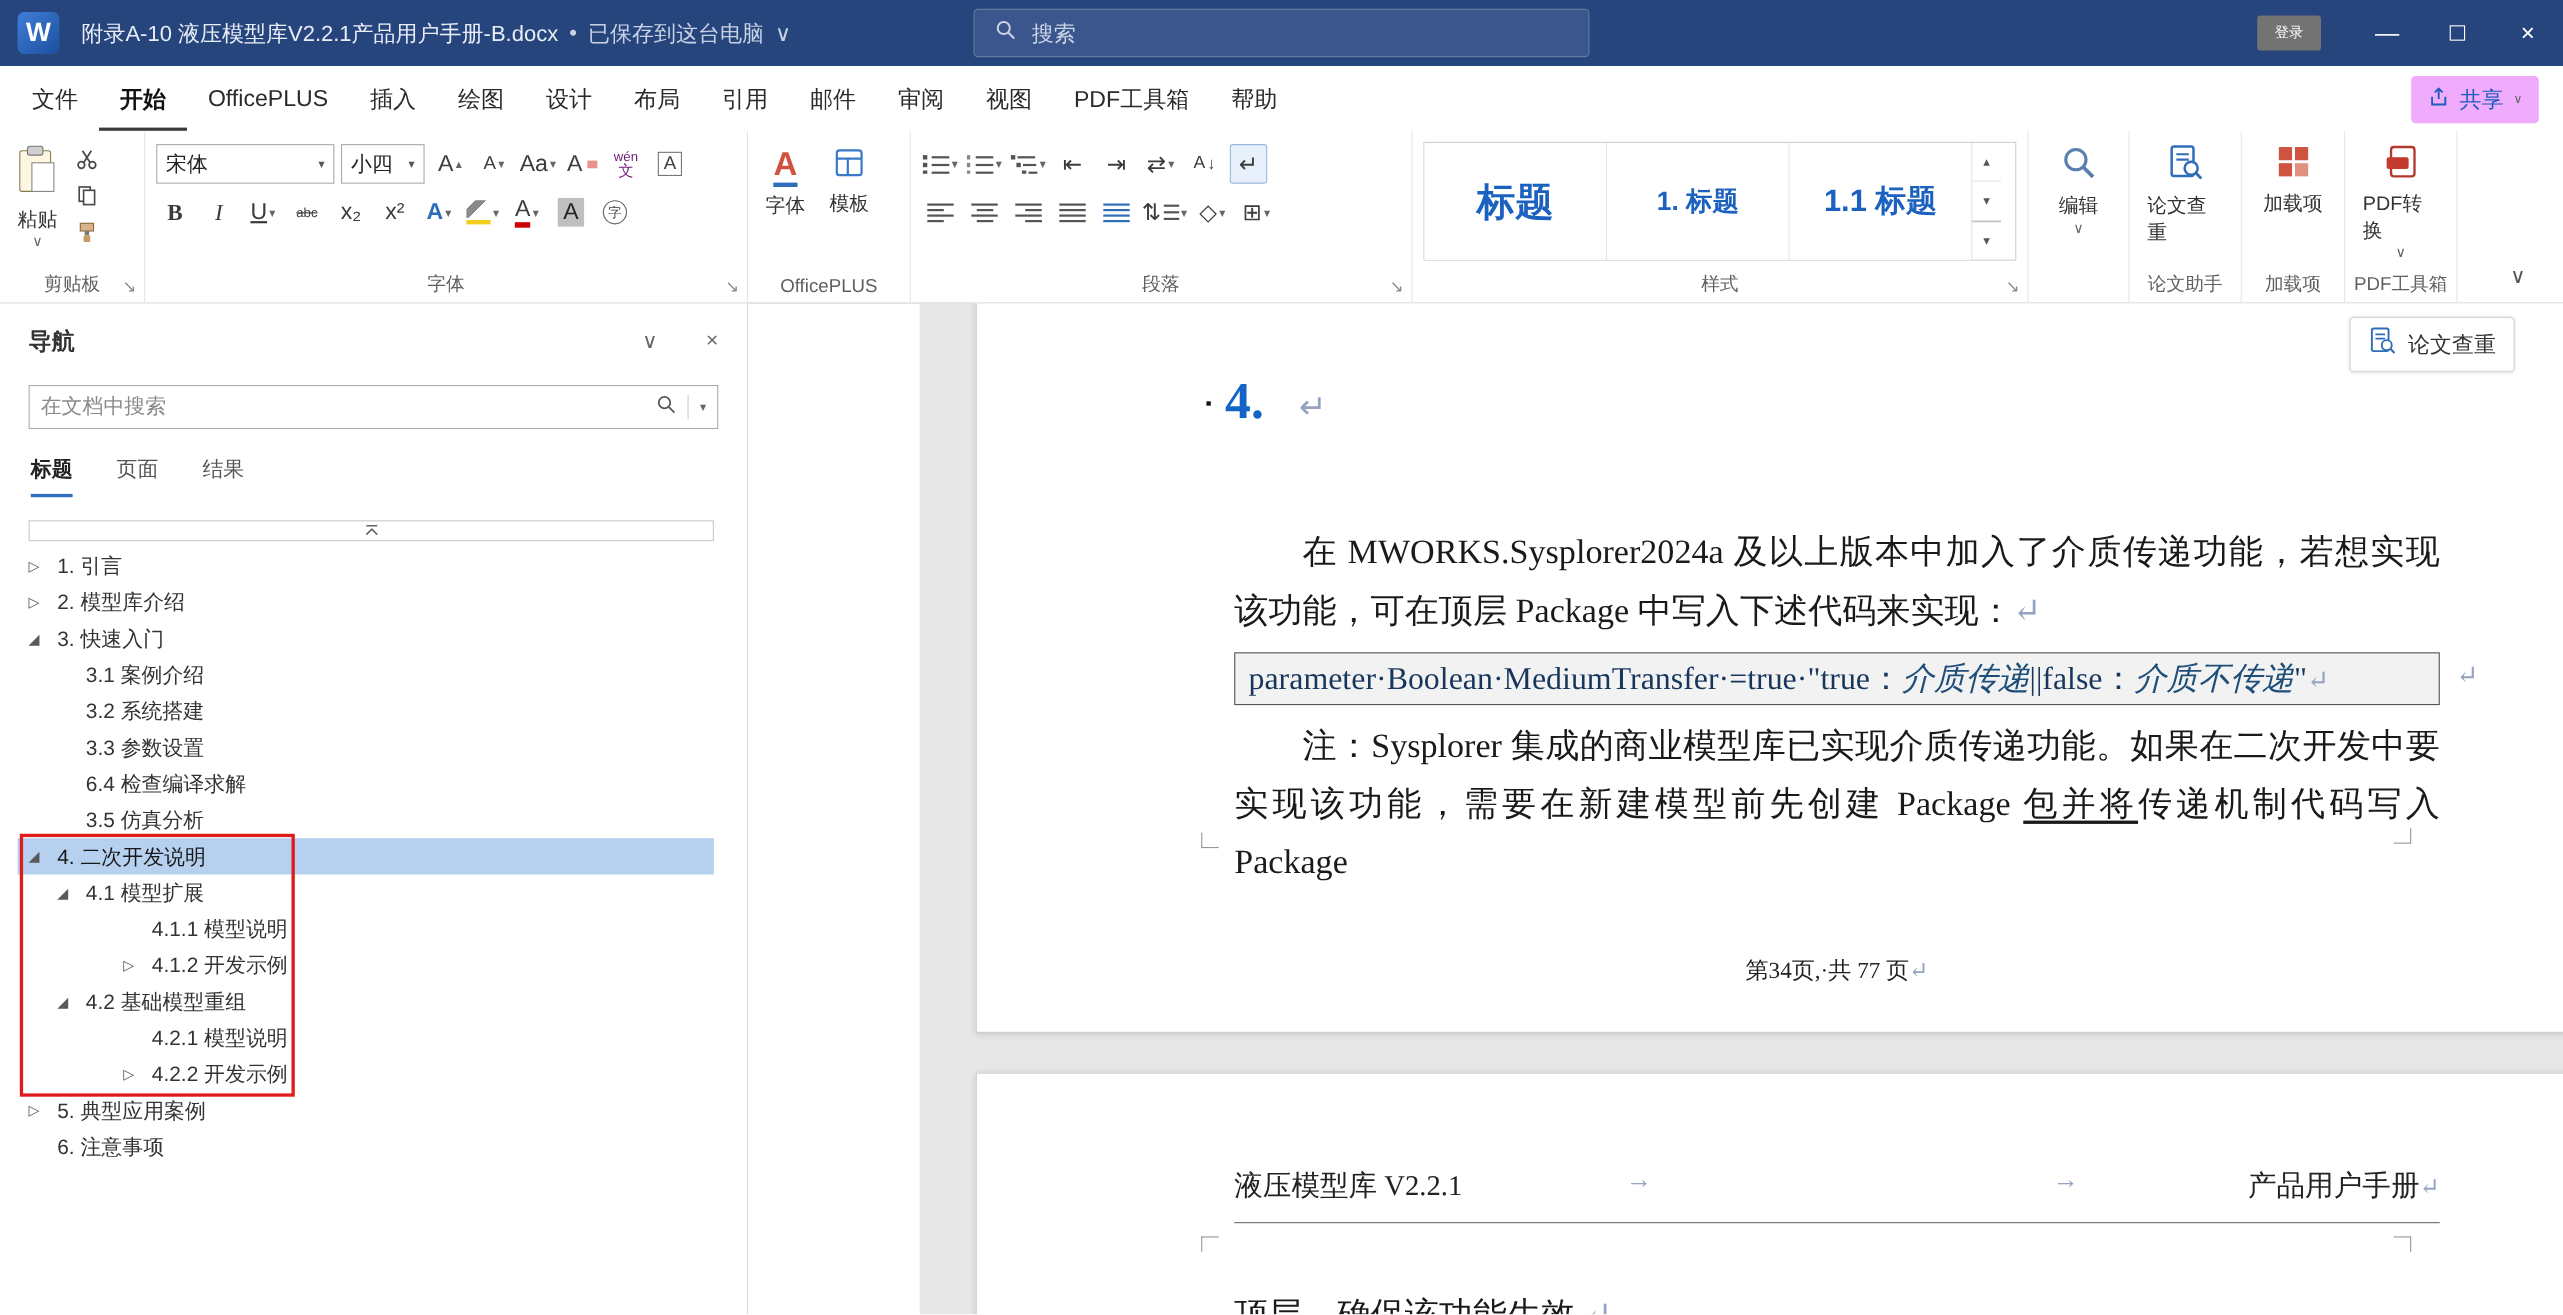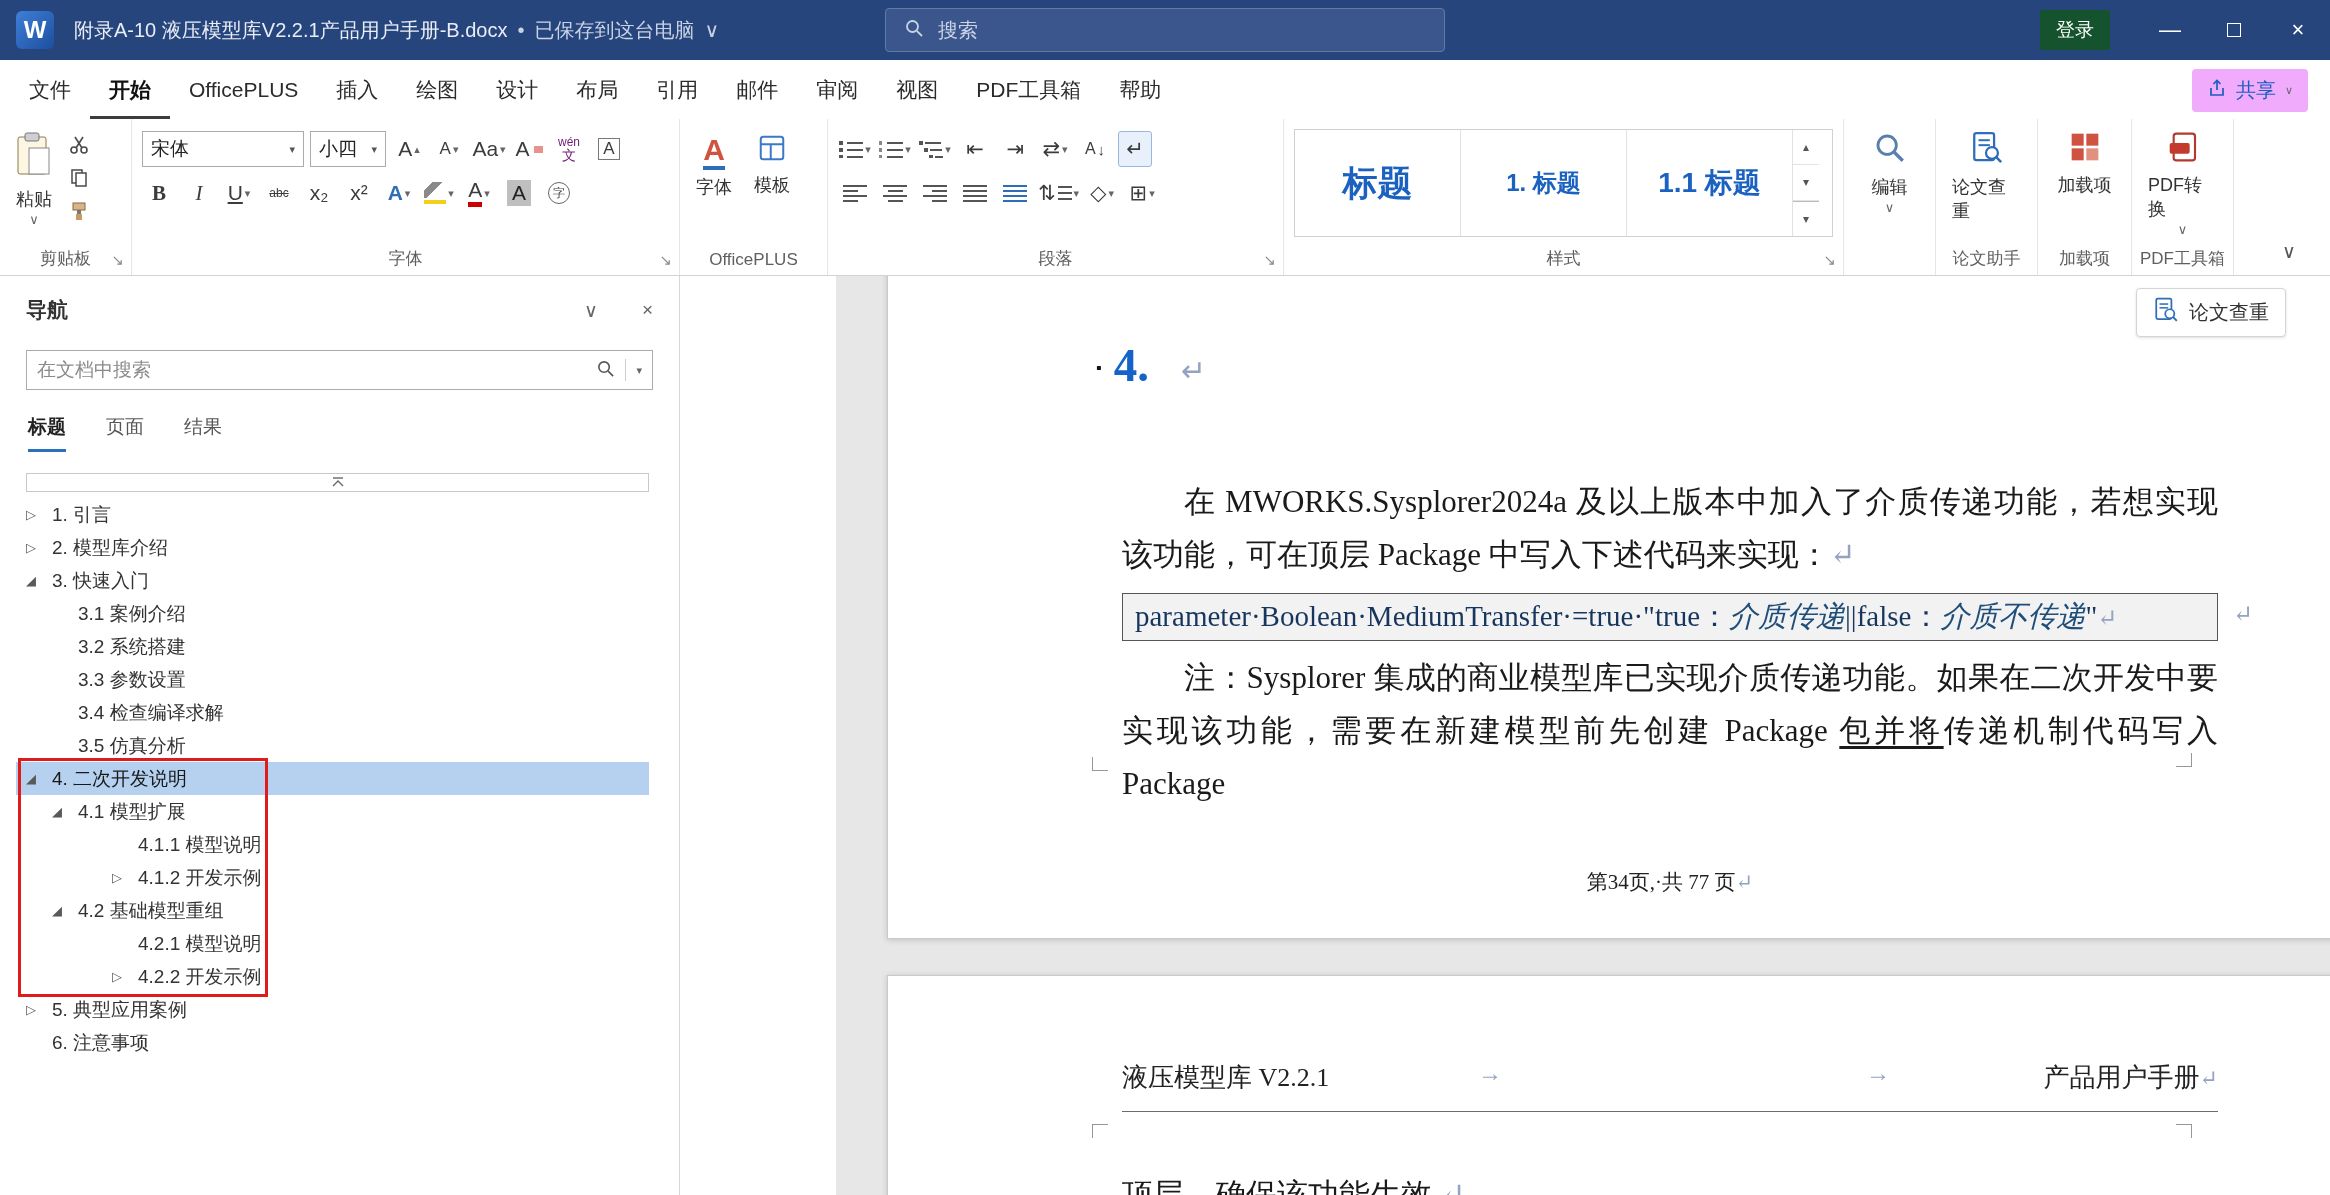--- a/index.html
+++ b/index.html
@@ -11,21 +11,21 @@
   }
   .serif { font-family:"Liberation Serif","DejaVu Serif",serif; }
 
   
   .titlebar{ position:absolute; top:0; left:0; right:0; height:60px; background:var(--titlebar); color:#eef2f9; display:flex; align-items:center; }
   .appicon{ width:38px; height:38px; margin-left:16px; border-radius:6px; background:linear-gradient(135deg,#3f7fd9,#1c4f9e); color:#fff; font-weight:bold; font-size:24px; display:flex; align-items:center; justify-content:center; flex:none; }
   .doctitle{ margin-left:20px; font-size:20px; white-space:nowrap; color:#e8edf6; display:flex; gap:10px; align-items:center; }
   .doctitle .dim{ color:#c8d2e4; }
   .tsearch{ position:absolute; left:50%; transform:translateX(-50%); top:8px; width:560px; height:44px; background:#3a568c; border:1px solid #64799f; border-radius:4px; display:flex; align-items:center; gap:14px; padding:0 18px; color:#c9d4e6; font-size:20px; }
   .tb-right{ position:absolute; right:0; top:0; height:60px; display:flex; align-items:center; }
-  .login{ background:#14532d; color:#fff; font-size:19px; padding:7px 16px; border-radius:3px; margin-right:28px; }
+  .login{ background:#737373; color:#fff; font-size:13px; padding:7px 16px; border-radius:3px; margin-right:28px; }
   .winbtn{ width:64px; height:60px; display:flex; align-items:center; justify-content:center; font-size:22px; color:#fff; }
   .maxbox{ width:14px; height:14px; border:1.6px solid #fff; display:inline-block; }
 
   
   .tabsbar{ position:absolute; top:60px; left:0; right:0; height:59px; background:#fff; display:flex; align-items:stretch; padding-left:10px; }
   .rtab{ display:flex; align-items:center; padding:0 19px; font-size:21px; color:#2b2b2b; }
   .rtab.active{ font-weight:bold; color:#111; border-bottom:3px solid #3c3c3c; padding-top:3px; }
   .sharebtn{ position:absolute; right:22px; top:9px; display:flex; align-items:center; gap:9px; background:#f0abfc; color:#1a5dbe; font-size:20px; padding:8px 15px; border-radius:4px; }
 
   
@@ -545,21 +545,21 @@
       <div class="nrow lv1">
           <span class="arr"></span>
           <span>3.2 系统搭建</span>
         </div>
       <div class="nrow lv1">
           <span class="arr"></span>
           <span>3.3 参数设置</span>
         </div>
       <div class="nrow lv1">
           <span class="arr"></span>
-          <span>3.4 检查编译求解</span>
+          <span>6.4 检查编译求解</span>
         </div>
       <div class="nrow lv1">
           <span class="arr"></span>
           <span>3.5 仿真分析</span>
         </div>
       <div class="nrow lv0 sel">
           <span class="arr">◢</span>
           <span>4. 二次开发说明</span>
         </div>
       <div class="nrow lv1">

